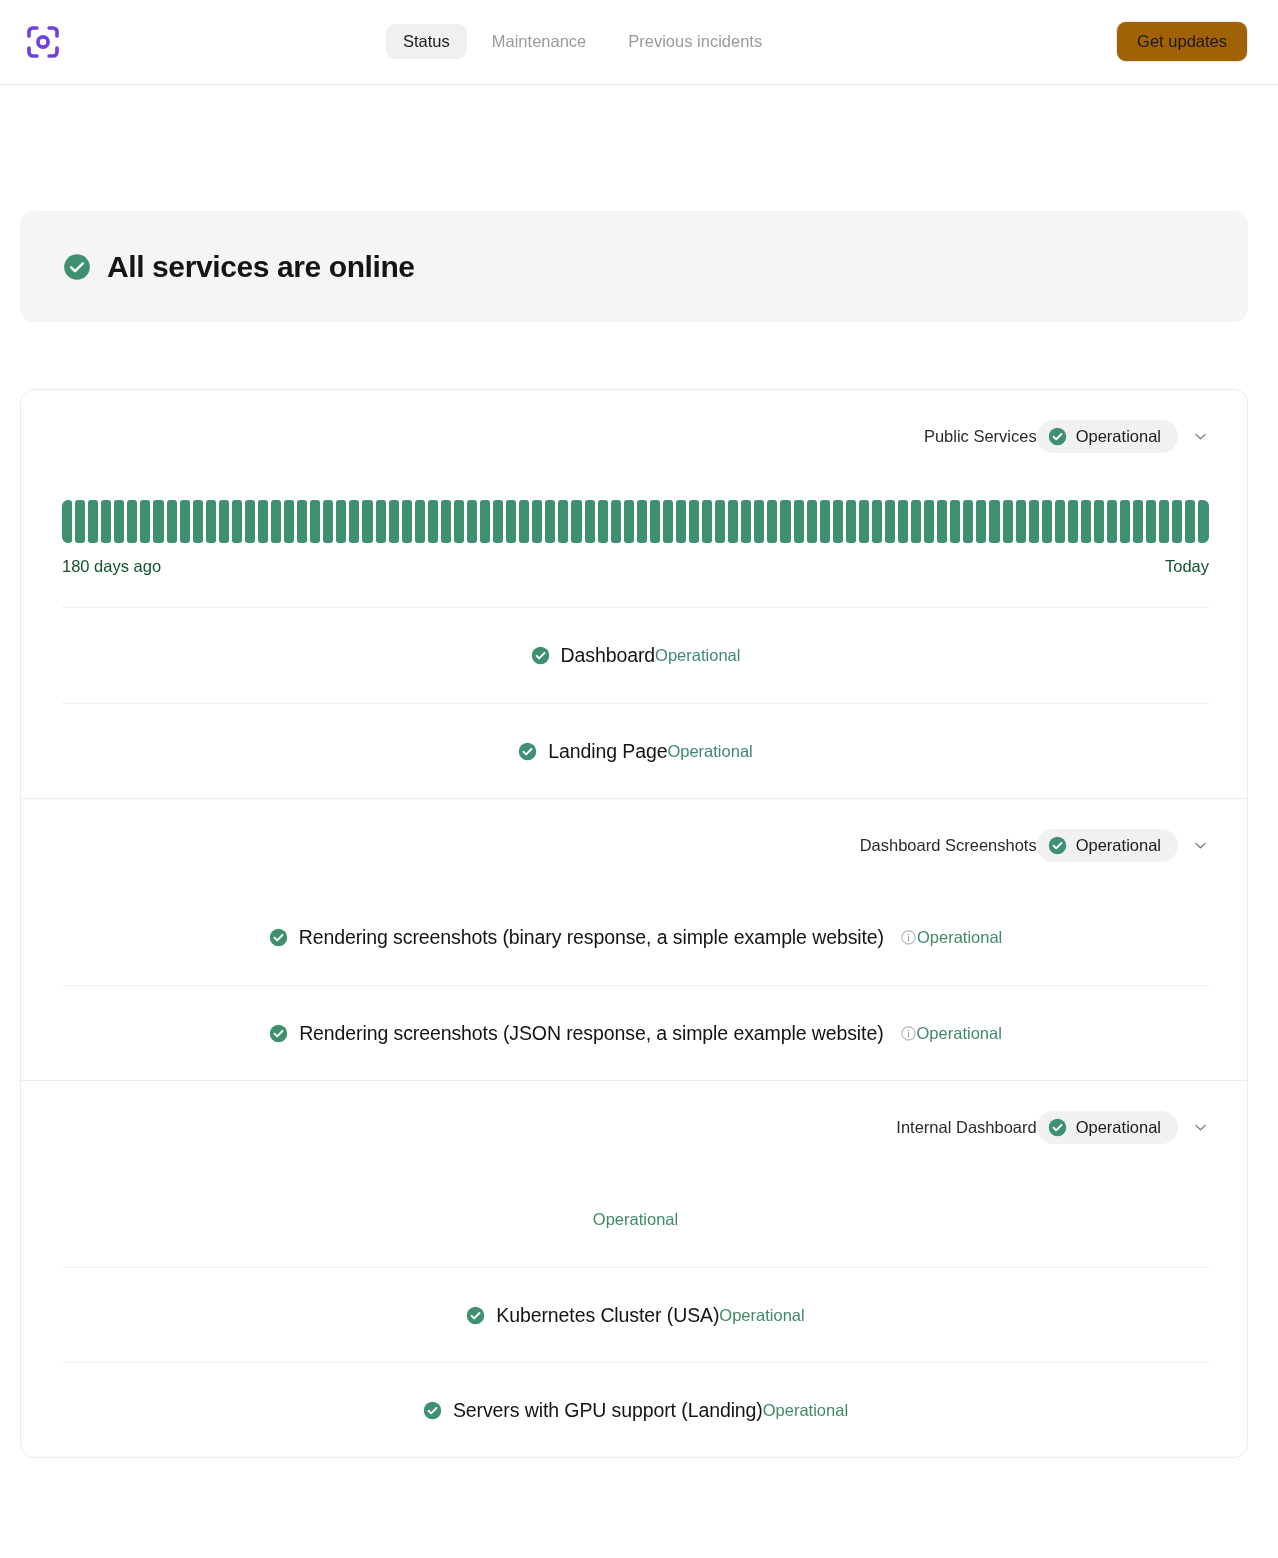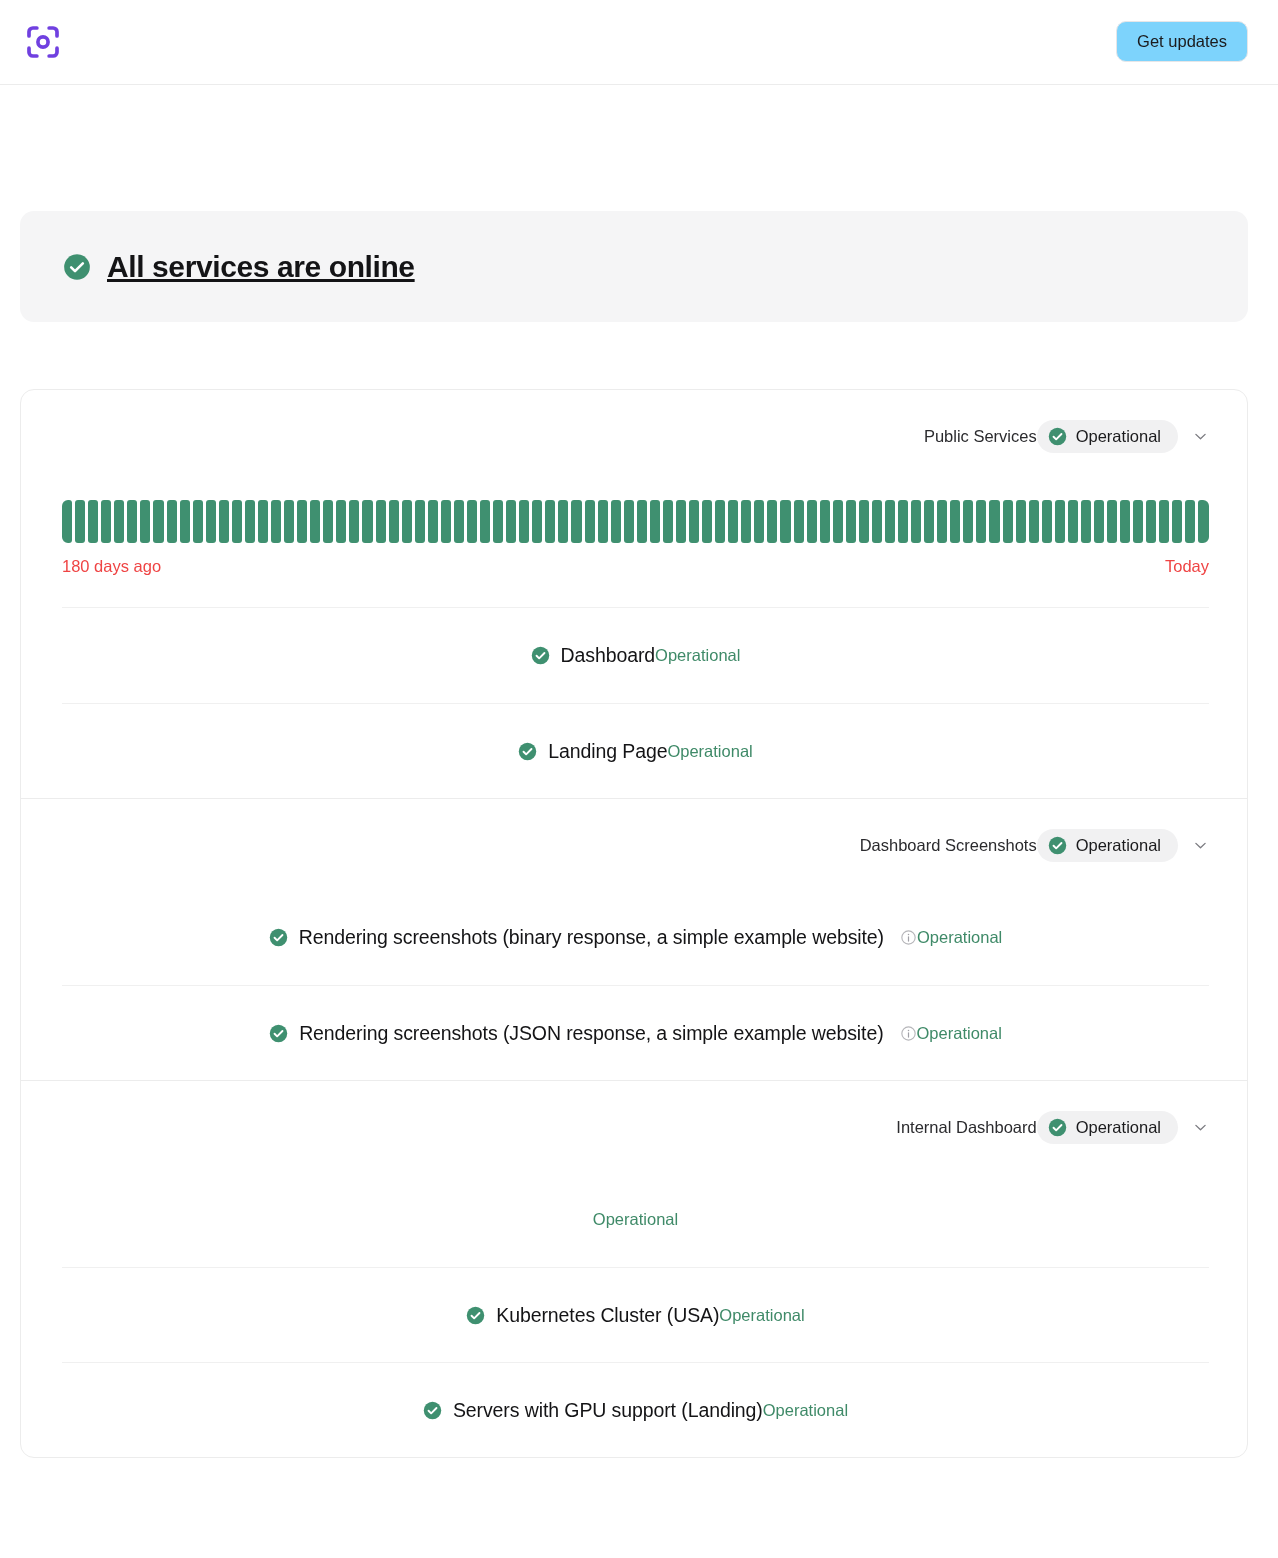--- a/index.html
+++ b/index.html
@@ -52,21 +52,21 @@
     background: #f0f0f0;
     color: #1b1b1d;
     font-weight: 500;
   }
   .get-updates {
     position: absolute;
     right: 30px;
     top: 21px;
     font-size: 16.5px;
     color: #1b1b1d;
-    background: #7dd3fc;
+    background: #a16207;
     border: 1px solid #e6e6e8;
     border-radius: 10px;
     padding: 11px 20px;
     line-height: 1;
     cursor: pointer;
     font-family: "Liberation Sans", sans-serif;
   }
 
   
   .banner {
@@ -77,21 +77,20 @@
     display: flex;
     align-items: center;
     padding-left: 43px;
     gap: 16px;
   }
   .banner-title {
     font-size: 30px;
     font-weight: bold;
     color: #141416;
     letter-spacing: -0.4px;
-    text-decoration: underline;
   }
 
   
   .check {
     flex: 0 0 auto;
     display: inline-block;
     vertical-align: middle;
   }
 
   
@@ -190,39 +189,44 @@
   .bar.first { border-radius: 6px 3px 3px 6px; }
   .bar.last  { border-radius: 3px 6px 6px 3px; }
   .bars-legend {
     display: flex;
     justify-content: space-between;
     margin-top: 14px;
     padding-bottom: 31px;
   }
   .legend-text {
     font-size: 16.5px;
-    color: #ef4444;
+    color: #14532d;
   }
   .uptime-wrap { border-bottom: 1px solid #f0f0f0; }
 </style>
 </head>
 <body>
 
 <div class="topbar">
 
   <svg class="logo" viewBox="0 0 24 24">
     <g fill="none" stroke="#7040E0" stroke-width="2.1" stroke-linecap="round" stroke-linejoin="round">
       <path d="M4 8.5V6.2A2.2 2.2 0 0 1 6.2 4h2.3"></path>
       <path d="M15.5 4h2.3A2.2 2.2 0 0 1 20 6.2v2.3"></path>
       <path d="M20 15.5v2.3a2.2 2.2 0 0 1-2.2 2.2h-2.3"></path>
       <path d="M8.5 20H6.2A2.2 2.2 0 0 1 4 17.8v-2.3"></path>
       <circle cx="12" cy="12" r="2.9"></circle>
     </g>
   </svg>
 
+  <div class="nav-center">
+    <button class="nav-item active">Status</button>
+    <button class="nav-item">Maintenance</button>
+    <button class="nav-item">Previous incidents</button>
+  </div>
 
   <button class="get-updates">Get updates</button>
 </div>
 
 <div class="banner">
   <svg class="check" width="28" height="28" viewBox="0 0 24 24">
     <circle cx="12" cy="12" r="11" fill="#3F9070"></circle>
     <path d="M7 12.3l3.3 3.3L17 8.9" fill="none" stroke="#fff" stroke-width="2.2" stroke-linecap="round" stroke-linejoin="round"></path>
   </svg>
   <div class="banner-title">All services are online</div>

